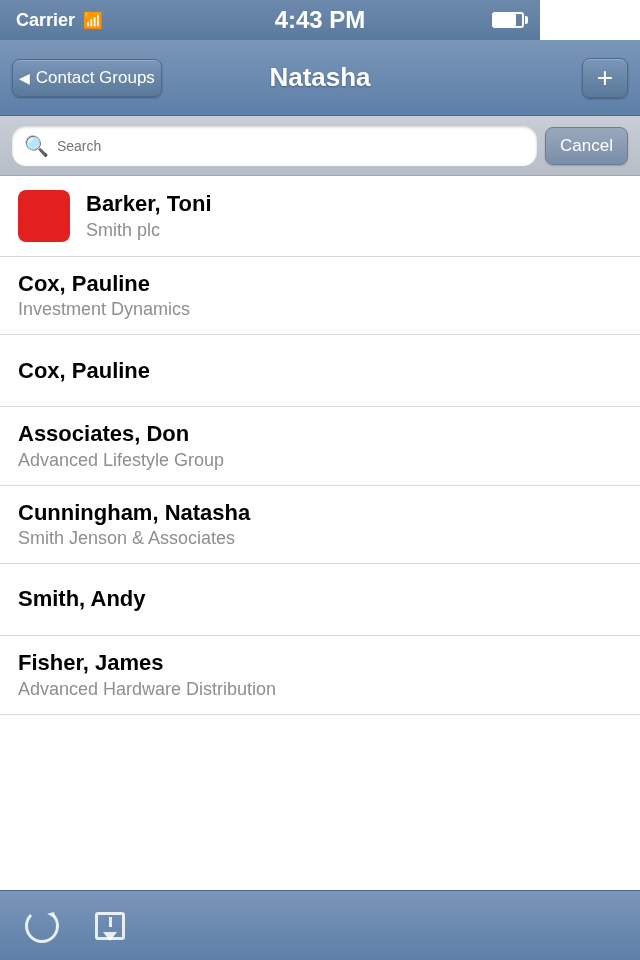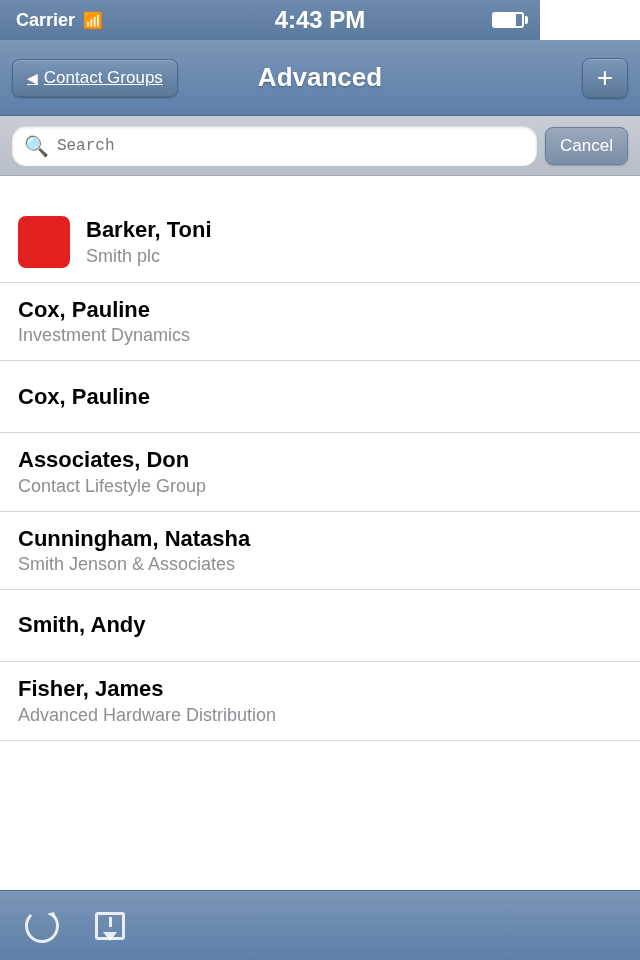--- a/index.html
+++ b/index.html
@@ -66,30 +66,29 @@
       align-items: center;
       justify-content: space-between;
       padding: 0 12px;
       border-bottom: 1px solid #4a6a90;
     }
 
     .nav-back-btn {
       background: linear-gradient(to bottom, #7a96b8, #5a7899);
       border: 1px solid #4a6a90;
       border-radius: 8px;
-      padding: 8px 14px;
+      padding: 8px 6px;
       color: white;
       font-size: 17px;
       font-weight: 500;
       cursor: pointer;
       display: flex;
       align-items: center;
       gap: 6px;
       box-shadow: 0 1px 2px rgba(0,0,0,0.3), inset 0 1px 0 rgba(255,255,255,0.2);
-      text-decoration: underline;
     }
     .nav-back-btn::before {
       content: '◀';
       font-size: 14px;
     }
 
     .nav-title {
       color: white;
       font-size: 26px;
       font-weight: bold;
@@ -138,26 +137,25 @@
       gap: 8px;
       box-shadow: inset 0 1px 3px rgba(0,0,0,0.2);
     }
     .search-icon-char {
       color: #8e8e93;
       font-size: 20px;
     }
     .search-input {
       border: none;
       outline: none;
-      font-size: 16px;
+      font-size: 14px;
       color: #ec4899;
       background: transparent;
       flex: 1;
       height: 100%;
-      font-family: Liberation Mono, monospace;
     }
 
     .cancel-btn {
       background: linear-gradient(to bottom, #9aa8bc, #7a8ea8);
       border: 1px solid #6a7e98;
       border-radius: 8px;
       padding: 8px 14px;
       color: white;
       font-size: 17px;
       font-weight: 500;
@@ -165,21 +163,20 @@
       white-space: nowrap;
       box-shadow: 0 1px 2px rgba(0,0,0,0.2);
     }
 
     
     .contact-list {
       width: 640px;
       background: white;
       flex: 1;
       overflow-y: auto;
-      margin-top: 26px;
     }
 
     .contact-item {
       width: 640px;
       padding: 14px 18px;
       border-bottom: 1px solid #d8d8d8;
       display: flex;
       align-items: center;
       gap: 16px;
       min-height: 72px;
@@ -285,21 +282,21 @@
     <span class="wifi-icon">📶</span>
   </div>
   <span class="status-time">4:43 PM</span>
   <div class="battery-icon">
     <div class="battery-fill"></div>
   </div>
 </div>
 
 <div class="nav-bar">
   <button class="nav-back-btn">Contact Groups</button>
-  <span class="nav-title">Advanced</span>
+  <span class="nav-title">Natasha</span>
   <button class="nav-add-btn">+</button>
 </div>
 
 <div class="search-bar">
   <div class="search-input-wrap">
     <span class="search-icon-char">🔍</span>
     <input class="search-input" type="text" placeholder="Search" style="">
   </div>
   <button class="cancel-btn">Cancel</button>
 </div>
@@ -319,21 +316,21 @@
       </div>
     </div>
     <div class="contact-item">
       <div class="contact-info">
         <div class="contact-name">Cox, Pauline</div>
       </div>
     </div>
     <div class="contact-item">
       <div class="contact-info">
         <div class="contact-name">Associates, Don</div>
-        <div class="contact-company">Contact Lifestyle Group</div>
+        <div class="contact-company">Advanced Lifestyle Group</div>
       </div>
     </div>
     <div class="contact-item">
       <div class="contact-info">
         <div class="contact-name">Cunningham, Natasha</div>
         <div class="contact-company">Smith Jenson &amp; Associates</div>
       </div>
     </div>
     <div class="contact-item">
       <div class="contact-info">

